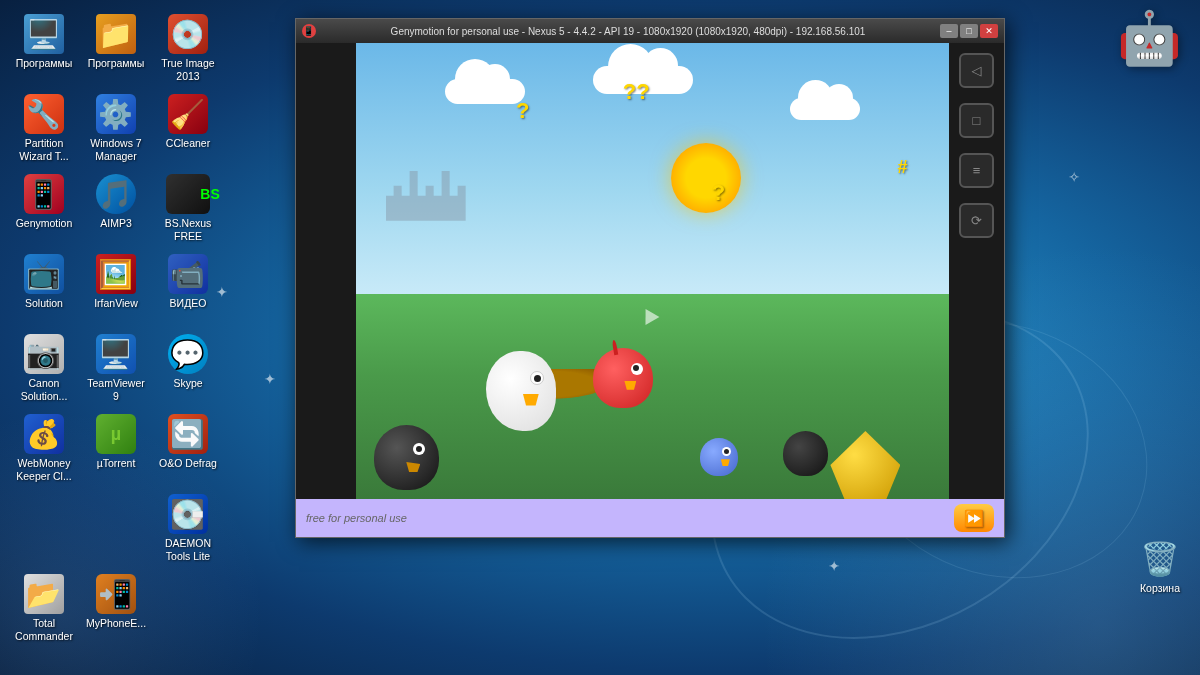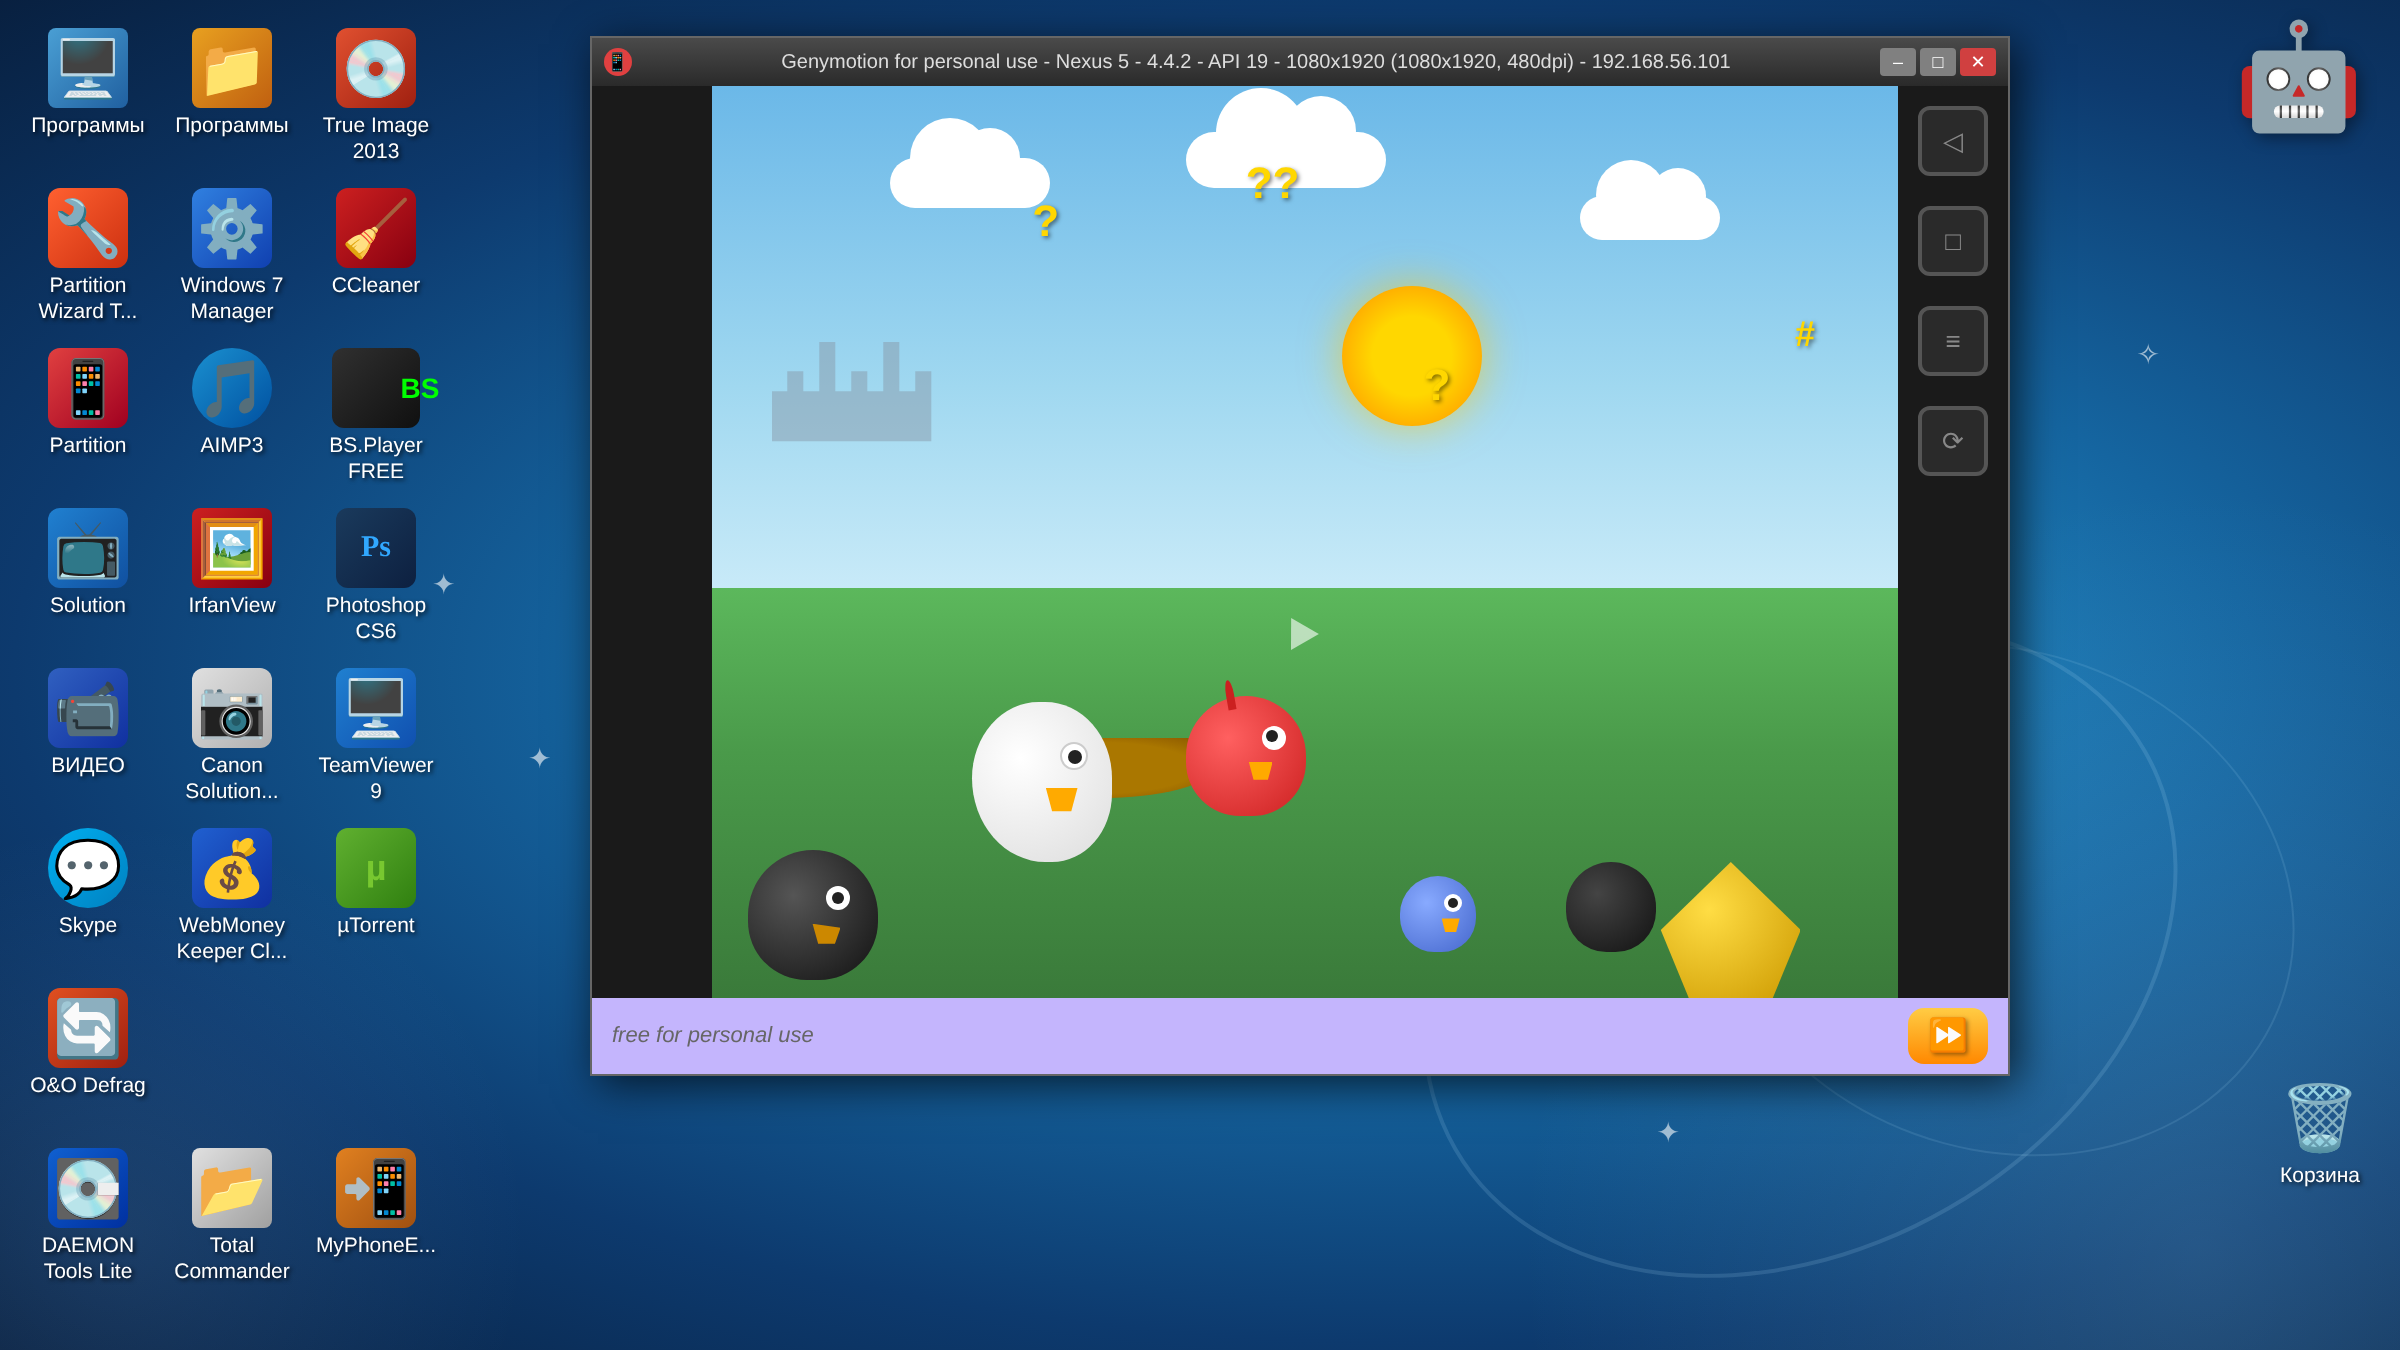--- a/index.html
+++ b/index.html
@@ -637,46 +637,40 @@
       <div class="icon-img icon-w7manager">⚙️</div>
       <span class="icon-label">Windows 7 Manager</span>
     </div>
     <div class="icon-item">
       <div class="icon-img icon-ccleaner">🧹</div>
       <span class="icon-label">CCleaner</span>
     </div>
 
     <div class="icon-item">
       <div class="icon-img icon-genymotion">📱</div>
-      <span class="icon-label">Partition</span>
+      <span class="icon-label">Genymotion</span>
     </div>
     <div class="icon-item">
       <div class="icon-img icon-aimp">🎵</div>
       <span class="icon-label">AIMP3</span>
     </div>
     <div class="icon-item">
       <div class="icon-img icon-bsplayer">
         <span style="color:#00ff00;font-weight:bold;font-size:14px;">BS</span>
       </div>
-      <span class="icon-label">BS.Player FREE</span>
+      <span class="icon-label">BS.Nexus FREE</span>
     </div>
 
     <div class="icon-item">
       <div class="icon-img icon-bbqscreen">📺</div>
       <span class="icon-label">Solution</span>
     </div>
     <div class="icon-item">
       <div class="icon-img icon-irfanview">🖼️</div>
       <span class="icon-label">IrfanView</span>
-    </div>
-    <div class="icon-item">
-      <div class="icon-img icon-photoshop">
-        <span style="color:#31a8ff;font-weight:bold;font-size:15px;font-family:serif;">Ps</span>
-      </div>
-      <span class="icon-label">Photoshop CS6</span>
     </div>
 
     <div class="icon-item">
       <div class="icon-img icon-video">📹</div>
       <span class="icon-label">ВИДЕО</span>
     </div>
     <div class="icon-item">
       <div class="icon-img icon-canon">📷</div>
       <span class="icon-label">Canon Solution...</span>
     </div>

